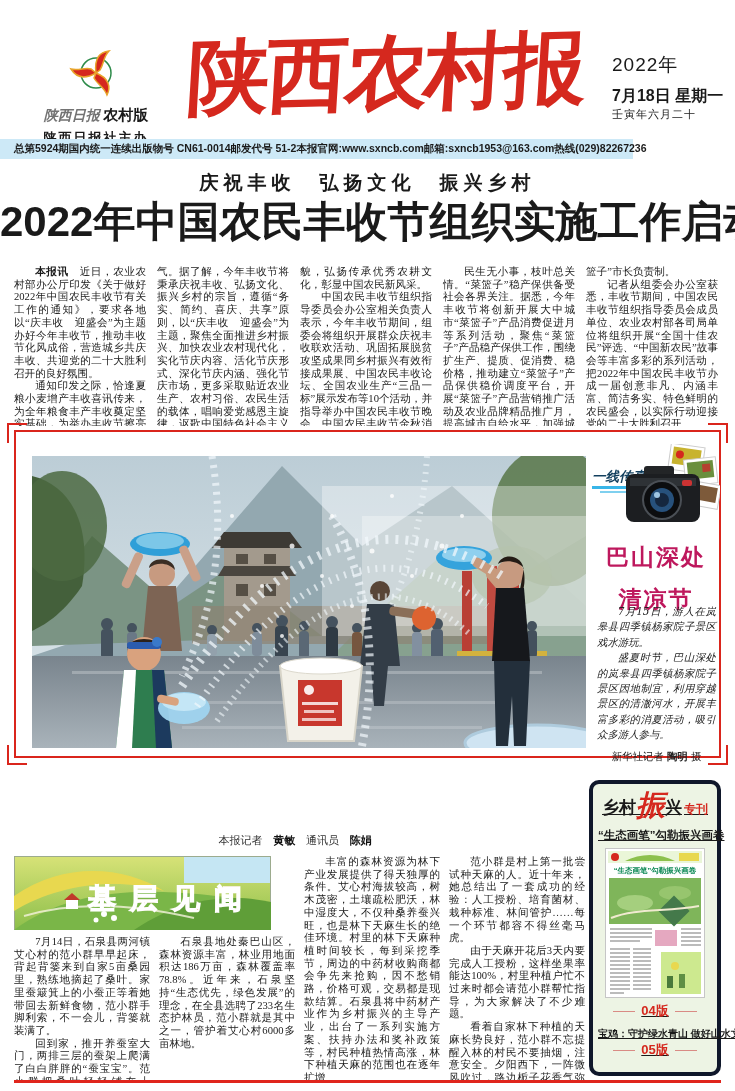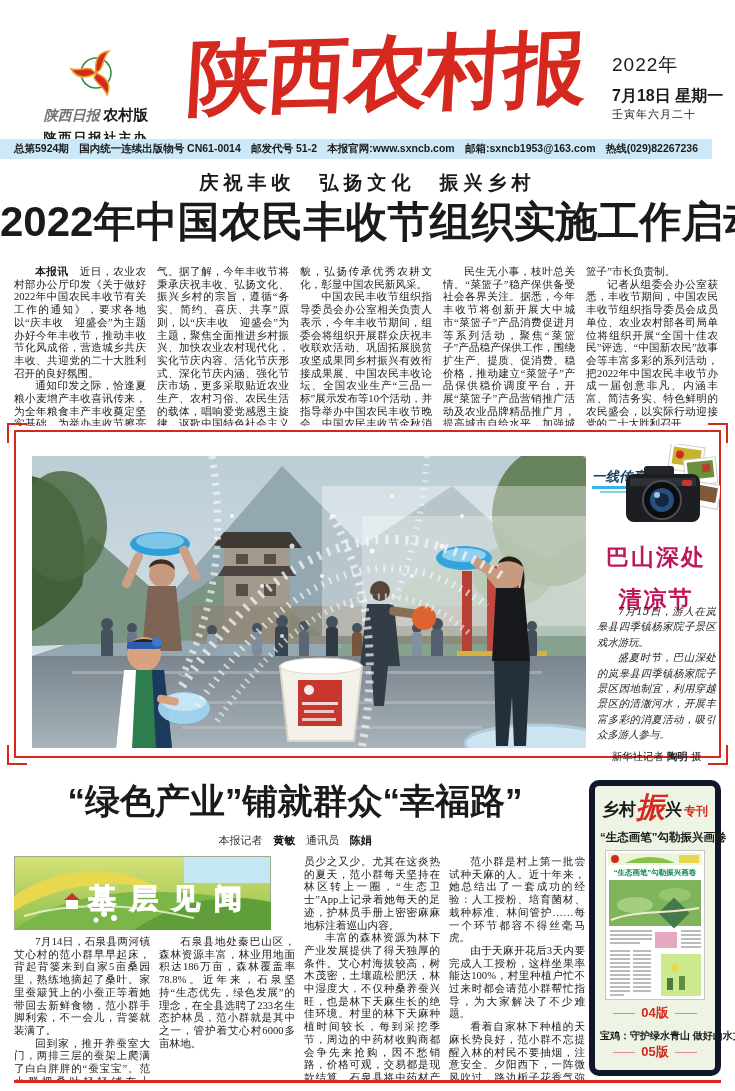--- a/index.html
+++ b/index.html
@@ -15,21 +15,21 @@
   .logo-line2{font-family:"Liberation Sans",sans-serif;font-weight:bold;font-size:13px;letter-spacing:2px;margin-top:4px;}
   .paper-title{left:160px;top:14px;width:450px;height:122px;text-align:center;
         font-family:"DejaVu Sans",sans-serif;font-weight:900;color:#d5281e;
         font-size:82px;line-height:118px;letter-spacing:-3px;
         transform:skewX(-5deg) rotate(-1.5deg);white-space:nowrap;}
   .date-block{left:612px;top:52px;width:118px;font-family:"Liberation Sans",sans-serif;}
   .date-y{font-size:19px;letter-spacing:1px;}
   .date-d{font-size:16px;font-weight:bold;margin-top:8px;white-space:nowrap;}
   .date-l{font-size:11px;letter-spacing:1px;}
 
-  .info-bar{left:0;top:139px;width:712px;height:20px;background:#cde9f7;
+  .info-bar{left:0;top:139px;width:633px;height:20px;background:#cde9f7;
         display:flex;align-items:center;justify-content:space-between;padding:0 14px;box-sizing:border-box;
         font-family:"Liberation Sans",sans-serif;font-weight:bold;font-size:10.5px;white-space:nowrap;}
 
   
   .kicker{left:0;top:170px;width:735px;text-align:center;font-weight:bold;font-size:19px;letter-spacing:5px;}
   .headline1{left:0;top:196px;width:735px;text-align:center;font-family:"Liberation Sans","DejaVu Sans",sans-serif;
         font-weight:900;font-size:42px;letter-spacing:0px;line-height:52px;white-space:nowrap;}
   .cols5{left:14px;top:266px;width:707px;height:160px;display:flex;gap:11px;overflow:hidden;}
   .cols5 .col{width:132px;flex:0 0 auto;}
   .news{font-size:10.6px;line-height:12.7px;text-align:justify;}
@@ -66,22 +66,22 @@
   .byline b{color:#111;margin:0 4px;}
   .byline span.lab{margin:0 4px;}
 
   .banner-wrap{left:14px;top:856px;width:257px;height:74px;}
   .cols4{left:14px;top:856px;width:571px;height:224px;display:flex;gap:9px;overflow:hidden;}
   .cols4 .col{width:136px;flex:0 0 auto;}
   .cols4 .col.under-banner{padding-top:80px;}
   .bottom-rule{left:14px;top:1080px;width:707px;height:3px;background:#e0251c;}
 
   
-  .green-box{left:589px;top:780px;width:132px;height:296px;background:#edf4e4;border:6px solid #0f172a;border-radius:10px;
-        box-sizing:border-box;padding:6px 5px;text-align:center;}
+  .green-box{left:589px;top:780px;width:132px;height:296px;background:#edf4e4;border:4px solid #0f172a;border-radius:10px;
+        box-sizing:border-box;padding:6px 5px;text-align:center;text-decoration:underline;}
   .gb-header{white-space:nowrap;line-height:30px;}
   .gb-pre,.gb-post{font-size:17px;font-weight:bold;font-family:"Liberation Serif",serif;}
   .gb-cal{font-size:29px;font-weight:900;color:#d5281e;font-style:italic;font-family:"DejaVu Serif",serif;vertical-align:-2px;}
   .gb-tag{font-size:12px;font-weight:bold;color:#d5281e;font-family:"Liberation Sans",sans-serif;margin-left:2px;}
   .gb-title{font-family:"Liberation Sans",sans-serif;font-weight:900;font-size:11.5px;margin-top:4px;white-space:nowrap;}
   .gb-thumb{margin-top:5px;}
   .gb-page{display:flex;align-items:center;justify-content:center;gap:6px;
         color:#d5281e;font-weight:bold;font-family:"Liberation Sans",sans-serif;font-size:13px;}
   .gb-page .dash{width:22px;height:1px;background:#d98b84;}
   .gb-item2{font-family:"Liberation Sans",sans-serif;font-weight:900;font-size:10px;margin-top:7px;white-space:nowrap;}
@@ -347,21 +347,20 @@
   <div class="abs photo-caption">
     <p>7月15日，游人在岚皋县四季镇杨家院子景区戏水游玩。</p>
     <p>盛夏时节，巴山深处的岚皋县四季镇杨家院子景区因地制宜，利用穿越景区的清澈河水，开展丰富多彩的消夏活动，吸引众多游人参与。</p>
     <p class="credit">
       <span>新华社记者</span>
       <b>陶明</b>
       <span>摄</span>
     </p>
   </div>
 
-  <div class="abs headline2">“绿色产业”铺就群众“幸福路”</div>
   <div class="abs byline">
     <span class="lab">本报记者</span>
     <b>黄敏</b>
     <span class="lab">通讯员</span>
     <b>陈娟</b>
   </div>
 
   <svg class="abs banner-wrap" viewBox="0 0 257 74">
     <defs>
       <linearGradient id="hills" x1="0" y1="0" x2="0" y2="1">
@@ -386,21 +385,20 @@
   <div class="abs cols4 news">
     <div class="col under-banner">
       <p>7月14日，石泉县两河镇艾心村的范小群早早起床，背起背篓来到自家5亩桑园里，熟练地摘起了桑叶。家里蚕簸箕上的小蚕正等着她带回去新鲜食物，范小群手脚利索，不一会儿，背篓就装满了。</p>
       <p>回到家，推开养蚕室大门，两排三层的蚕架上爬满了白白胖胖的“蚕宝宝”。范小群把桑叶轻轻铺在上面，“蚕宝宝”渐渐活跃起来。“这季节的蚕长得快，再过一段时间就要结茧了，关键时期要好生</p>
     </div>
     <div class="col under-banner">
       <p>石泉县地处秦巴山区，森林资源丰富，林业用地面积达186万亩，森林覆盖率78.8%。近年来，石泉坚持“生态优先，绿色发展”的理念，在全县选聘了233名生态护林员，范小群就是其中之一，管护着艾心村6000多亩林地。</p>
 
     </div>
     <div class="col">
-      <p class="cont">员少之又少。尤其在这炎热的夏天，范小群每天坚持在林区转上一圈，“生态卫士”App上记录着她每天的足迹，护林员手册上密密麻麻地标注着巡山内容。</p>
       <p>丰富的森林资源为林下产业发展提供了得天独厚的条件。艾心村海拔较高，树木茂密，土壤疏松肥沃，林中湿度大，不仅种桑养蚕兴旺，也是林下天麻生长的绝佳环境。村里的林下天麻种植时间较长，每到采挖季节，周边的中药材收购商都会争先来抢购，因不愁销路，价格可观，交易都是现款结算。石泉县将中药材产业作为乡村振兴的主导产业，出台了一系列实施方案、扶持办法和奖补政策等，村民种植热情高涨，林下种植天麻的范围也在逐年扩增。</p>
     </div>
     <div class="col">
       <p>范小群是村上第一批尝试种天麻的人。近十年来，她总结出了一套成功的经验：人工授粉、培育菌材、栽种标准、林间管护……每一个环节都容不得丝毫马虎。</p>
       <p>由于天麻开花后3天内要完成人工授粉，这样坐果率能达100%，村里种植户忙不过来时都会请范小群帮忙指导，为大家解决了不少难题。</p>
       <p>看着自家林下种植的天麻长势良好，范小群不忘提醒入林的村民不要抽烟，注意安全。夕阳西下，一阵微风吹过，路边栀子花香气弥漫，范小群准备去村委会广场上练习前两天学的广场舞。</p>
 
     </div>
   </div>
 

